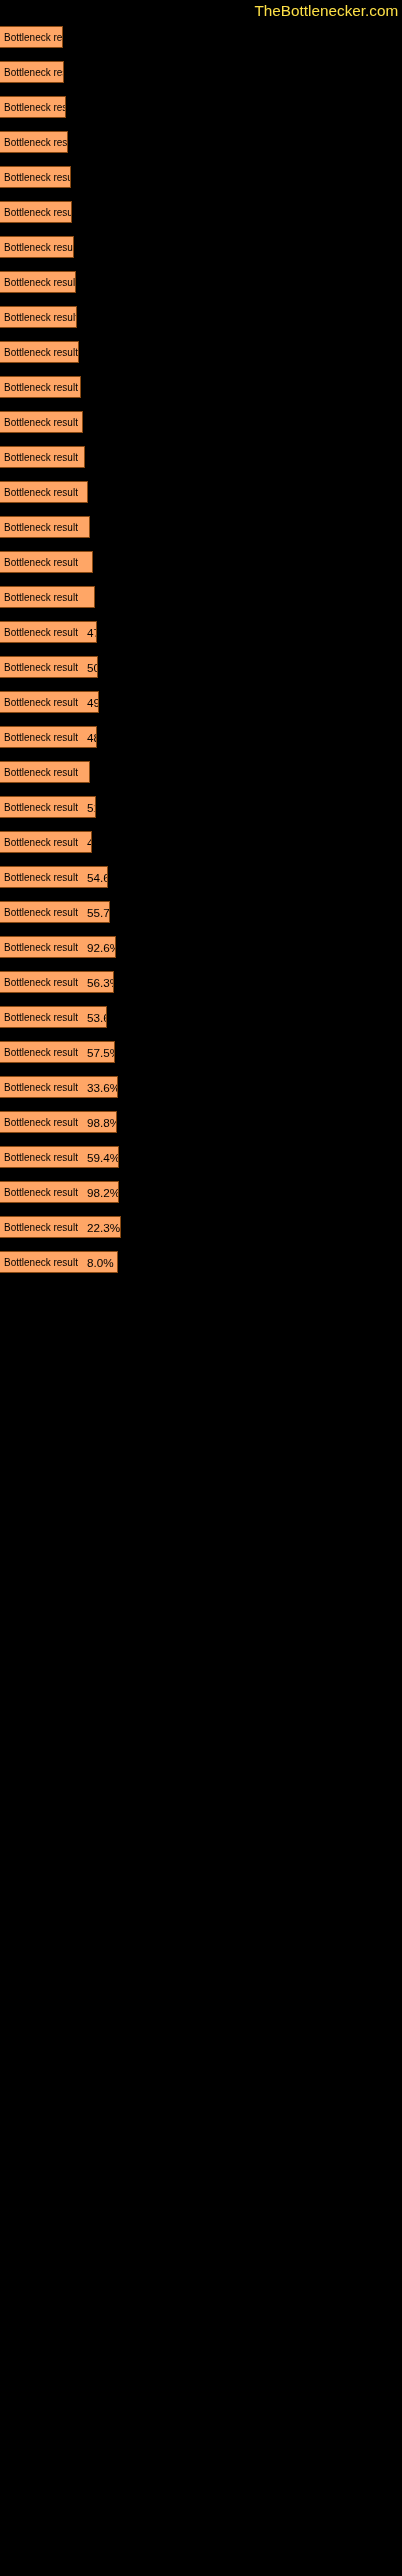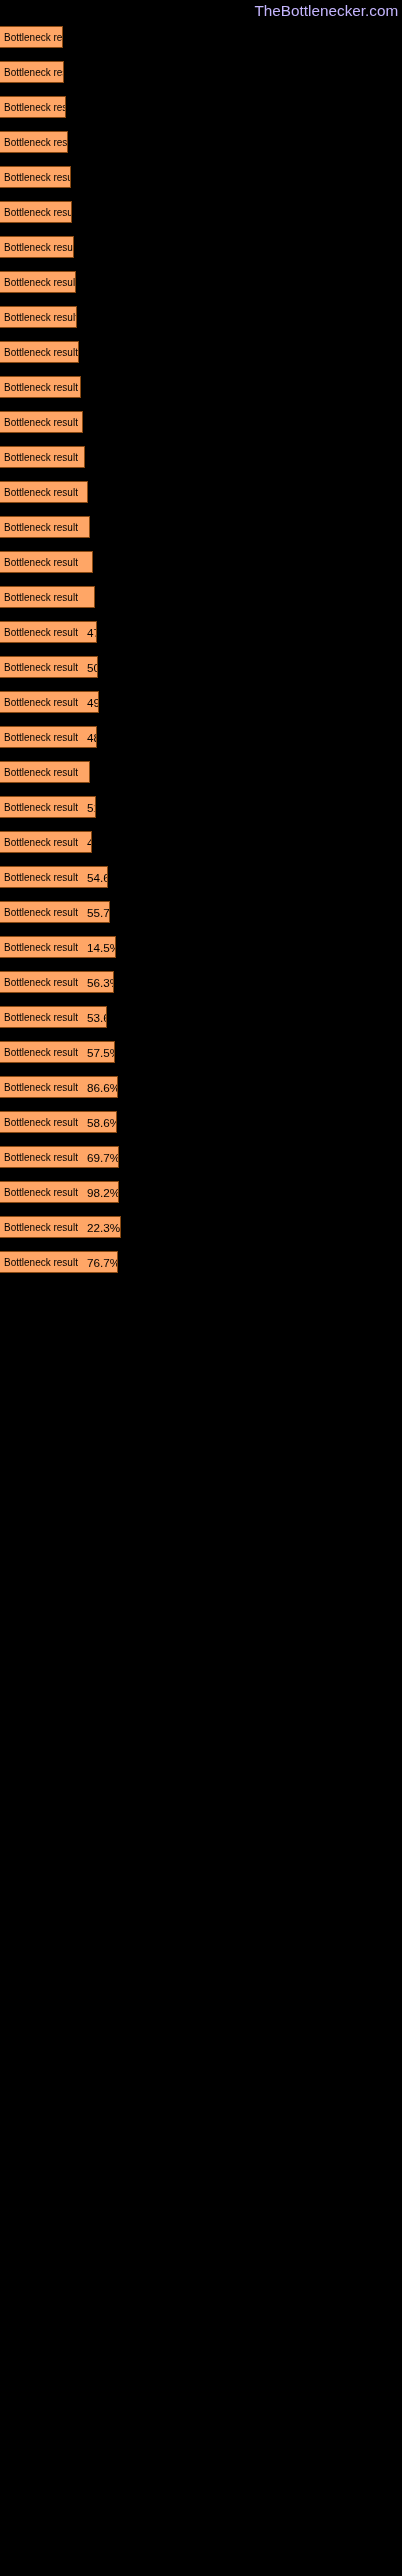--- a/index.html
+++ b/index.html
@@ -22,21 +22,21 @@
     background: #000000;
   }
   #watermark {
     position: absolute;
     top: 0px;
     left: 0px;
     width: 403px;
     height: 21px;
     text-align: right;
     padding-right: 4.8px;
-    color: #c4b5fd;
+    color: #fde047;
     font-size: 15.3px;
     line-height: 21px;
     font-family: "Liberation Sans", sans-serif;
     white-space: nowrap;
   }
   #bars {
     position: absolute;
     top: 21px;
     left: 0px;
     width: 403px;
@@ -241,21 +241,21 @@
       </div>
       <div class="bar-row">
         <div class="bar" style="width: 110px;">
           <span class="bar-label">Bottleneck result</span>
           <span class="bar-value">55.7%</span>
         </div>
       </div>
       <div class="bar-row">
         <div class="bar" style="width: 116px;">
           <span class="bar-label">Bottleneck result</span>
-          <span class="bar-value">14.5%</span>
+          <span class="bar-value">92.6%</span>
         </div>
       </div>
       <div class="bar-row">
         <div class="bar" style="width: 114px;">
           <span class="bar-label">Bottleneck result</span>
           <span class="bar-value">56.3%</span>
         </div>
       </div>
       <div class="bar-row">
         <div class="bar" style="width: 107px;">
@@ -265,49 +265,49 @@
       </div>
       <div class="bar-row">
         <div class="bar" style="width: 115px;">
           <span class="bar-label">Bottleneck result</span>
           <span class="bar-value">57.5%</span>
         </div>
       </div>
       <div class="bar-row">
         <div class="bar" style="width: 118px;">
           <span class="bar-label">Bottleneck result</span>
-          <span class="bar-value">86.6%</span>
+          <span class="bar-value">33.6%</span>
         </div>
       </div>
       <div class="bar-row">
         <div class="bar" style="width: 117px;">
           <span class="bar-label">Bottleneck result</span>
-          <span class="bar-value">58.6%</span>
+          <span class="bar-value">98.8%</span>
         </div>
       </div>
       <div class="bar-row">
         <div class="bar" style="width: 119px;">
           <span class="bar-label">Bottleneck result</span>
-          <span class="bar-value">69.7%</span>
+          <span class="bar-value">59.4%</span>
         </div>
       </div>
       <div class="bar-row">
         <div class="bar" style="width: 119px;">
           <span class="bar-label">Bottleneck result</span>
           <span class="bar-value">98.2%</span>
         </div>
       </div>
       <div class="bar-row">
         <div class="bar" style="width: 121px;">
           <span class="bar-label">Bottleneck result</span>
           <span class="bar-value">22.3%</span>
         </div>
       </div>
       <div class="bar-row">
         <div class="bar" style="width: 118px;">
           <span class="bar-label">Bottleneck result</span>
-          <span class="bar-value">76.7%</span>
+          <span class="bar-value">8.0%</span>
         </div>
       </div>
     </div>
 
 </div>
 
 
 </body></html>

